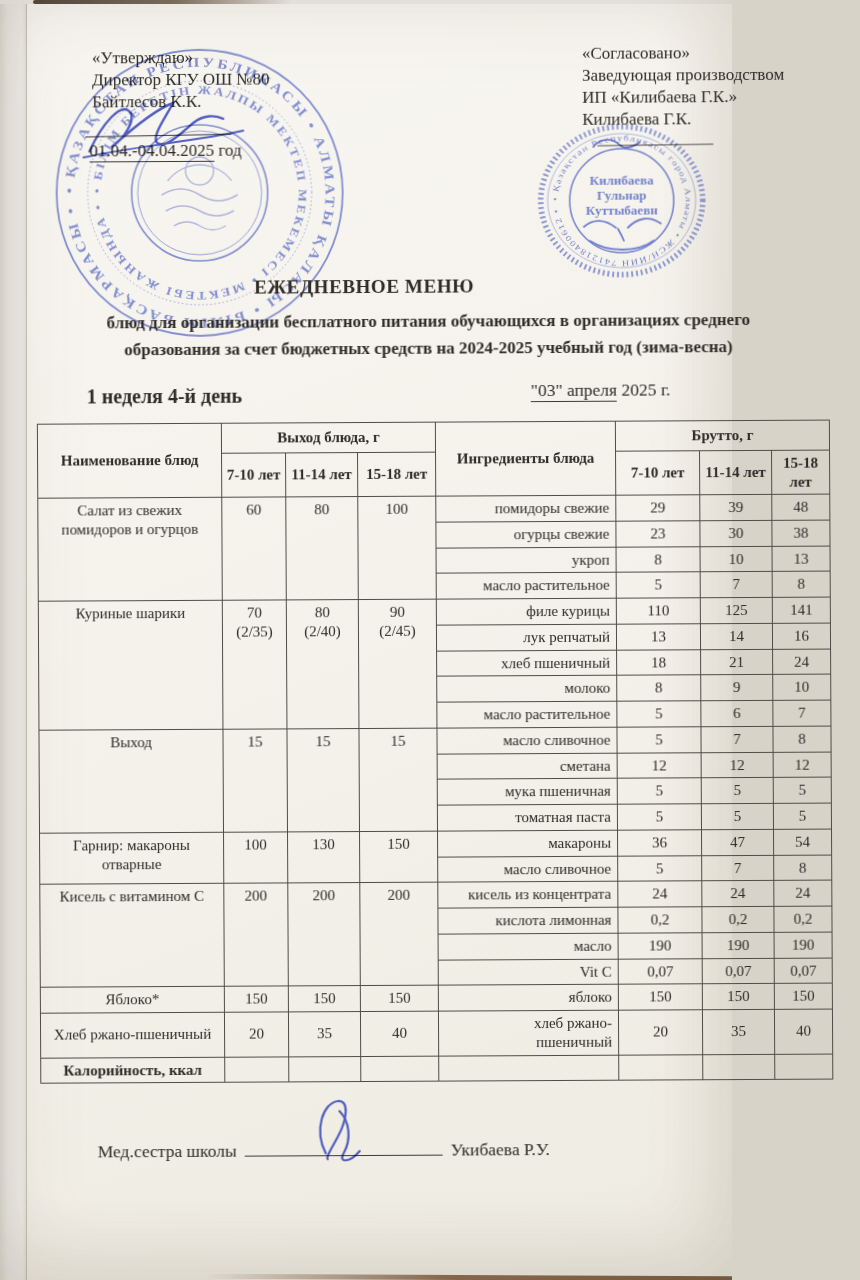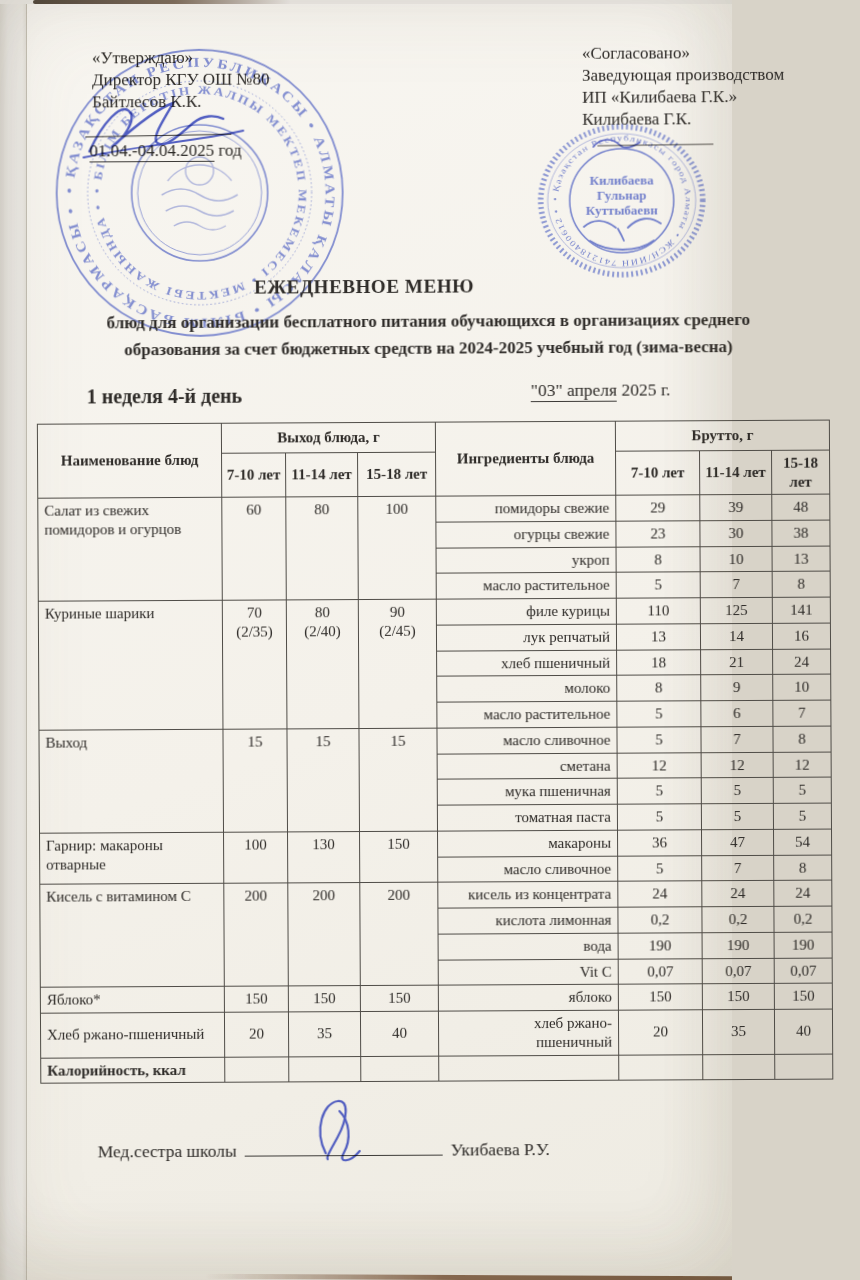--- a/index.html
+++ b/index.html
@@ -60,21 +60,21 @@
 
   
   table.menu{position:absolute;left:38px;top:422px;width:792px;
     border-collapse:collapse;table-layout:fixed;
     font-family:"Liberation Serif","DejaVu Serif",serif;}
   table.menu th,table.menu td{border:1px solid var(--tborder);color:var(--ink);}
   table.menu th{font-size:15px;font-weight:bold;text-align:center;padding:2px 3px;line-height:1.25;}
   thead tr.group-row th{height:30px;}
   thead tr.age-row th{height:44px;}
   table.menu td{font-size:15px;padding:3px 6px;line-height:1.25;}
-  td.dish-name{text-align:left;vertical-align:top;}
+  td.dish-name{text-align:center;vertical-align:top;}
   td.dish-name.bold{font-weight:bold;}
   td.num{text-align:center;}
   td.out-val{vertical-align:top;white-space:pre-line;border-radius:7px;}
   td.ing-name{text-align:right;vertical-align:middle;white-space:pre-line;}
 
   
   .footer{position:absolute;left:95px;top:1140px;font-size:17.5px;}
   .footer-line{display:inline-block;width:198px;height:14px;
     border-bottom:1.6px solid #3c3a37;margin:0 8px;}
 </style>
@@ -311,21 +311,21 @@
             <td class="num">24</td>
             <td class="num">24</td>
           </tr>
           <tr>
             <td class="ing-name">кислота лимонная</td>
             <td class="num">0,2</td>
             <td class="num">0,2</td>
             <td class="num">0,2</td>
           </tr>
           <tr>
-            <td class="ing-name">вода</td>
+            <td class="ing-name">масло</td>
             <td class="num">190</td>
             <td class="num">190</td>
             <td class="num">190</td>
           </tr>
           <tr>
             <td class="ing-name">Vit C</td>
             <td class="num">0,07</td>
             <td class="num">0,07</td>
             <td class="num">0,07</td>
           </tr>

